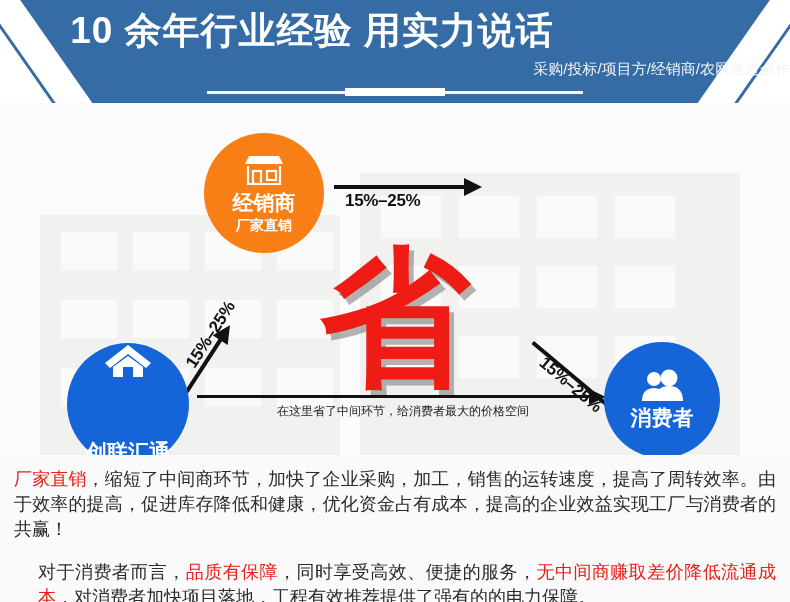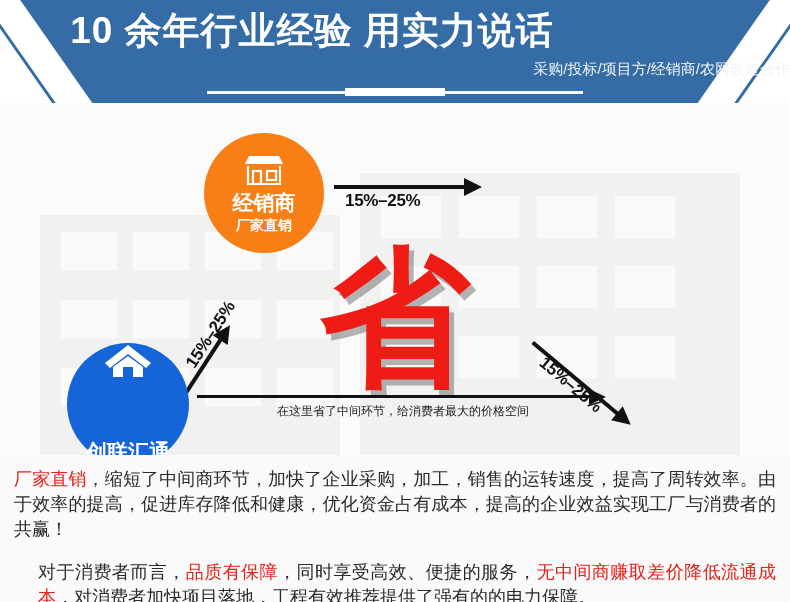--- a/index.html
+++ b/index.html
@@ -214,20 +214,31 @@
     <div class="node node-blue" id="node-company">
       <span class="nicon">
         <svg width="50" height="36" viewBox="0 0 50 36" fill="#fff">
           <path d="M25 2 L48 20 L43 25 L25 11 L7 25 L2 20 Z"></path>
           <path d="M10 24 L25 13 L40 24 V34 H30 V24 H20 V34 H10 Z"></path>
         </svg>
       </span>
       <span class="nlabel">创联汇通</span>
     </div>
 
+    <div class="node node-blue" id="node-consumer">
+      <span class="nicon">
+        <svg width="46" height="34" viewBox="0 0 46 34" fill="#fff">
+          <circle cx="15" cy="10" r="7"></circle>
+          <path d="M3 32 C3 22 9 19 15 19 C21 19 27 22 27 32 Z"></path>
+          <circle cx="30" cy="9" r="8.5"></circle>
+          <path d="M16 32 C16 21 22 17 30 17 C38 17 44 21 44 32 Z"></path>
+        </svg>
+      </span>
+      <span class="nlabel">消费者</span>
+    </div>
 
   </div>
 
   <div class="copy">
     <p class="para"><span class="hl">厂家直销</span><span>，缩短了中间商环节，加快了企业采购，加工，销售的运转速度，提高了周转效率。由于效率的提高，促进库存降低和健康，优化资金占有成本，提高的企业效益实现工厂与消费者的共赢！</span></p>
     <p class="para"><span>对于消费者而言，</span><span class="hl">品质有保障</span><span>，同时享受高效、便捷的服务，</span><span class="hl">无中间商赚取差价降低流通成本</span><span>，对消费者加快项目落地，工程有效推荐提供了强有的的电力保障。</span></p>
   </div>
 
 </div>
 

